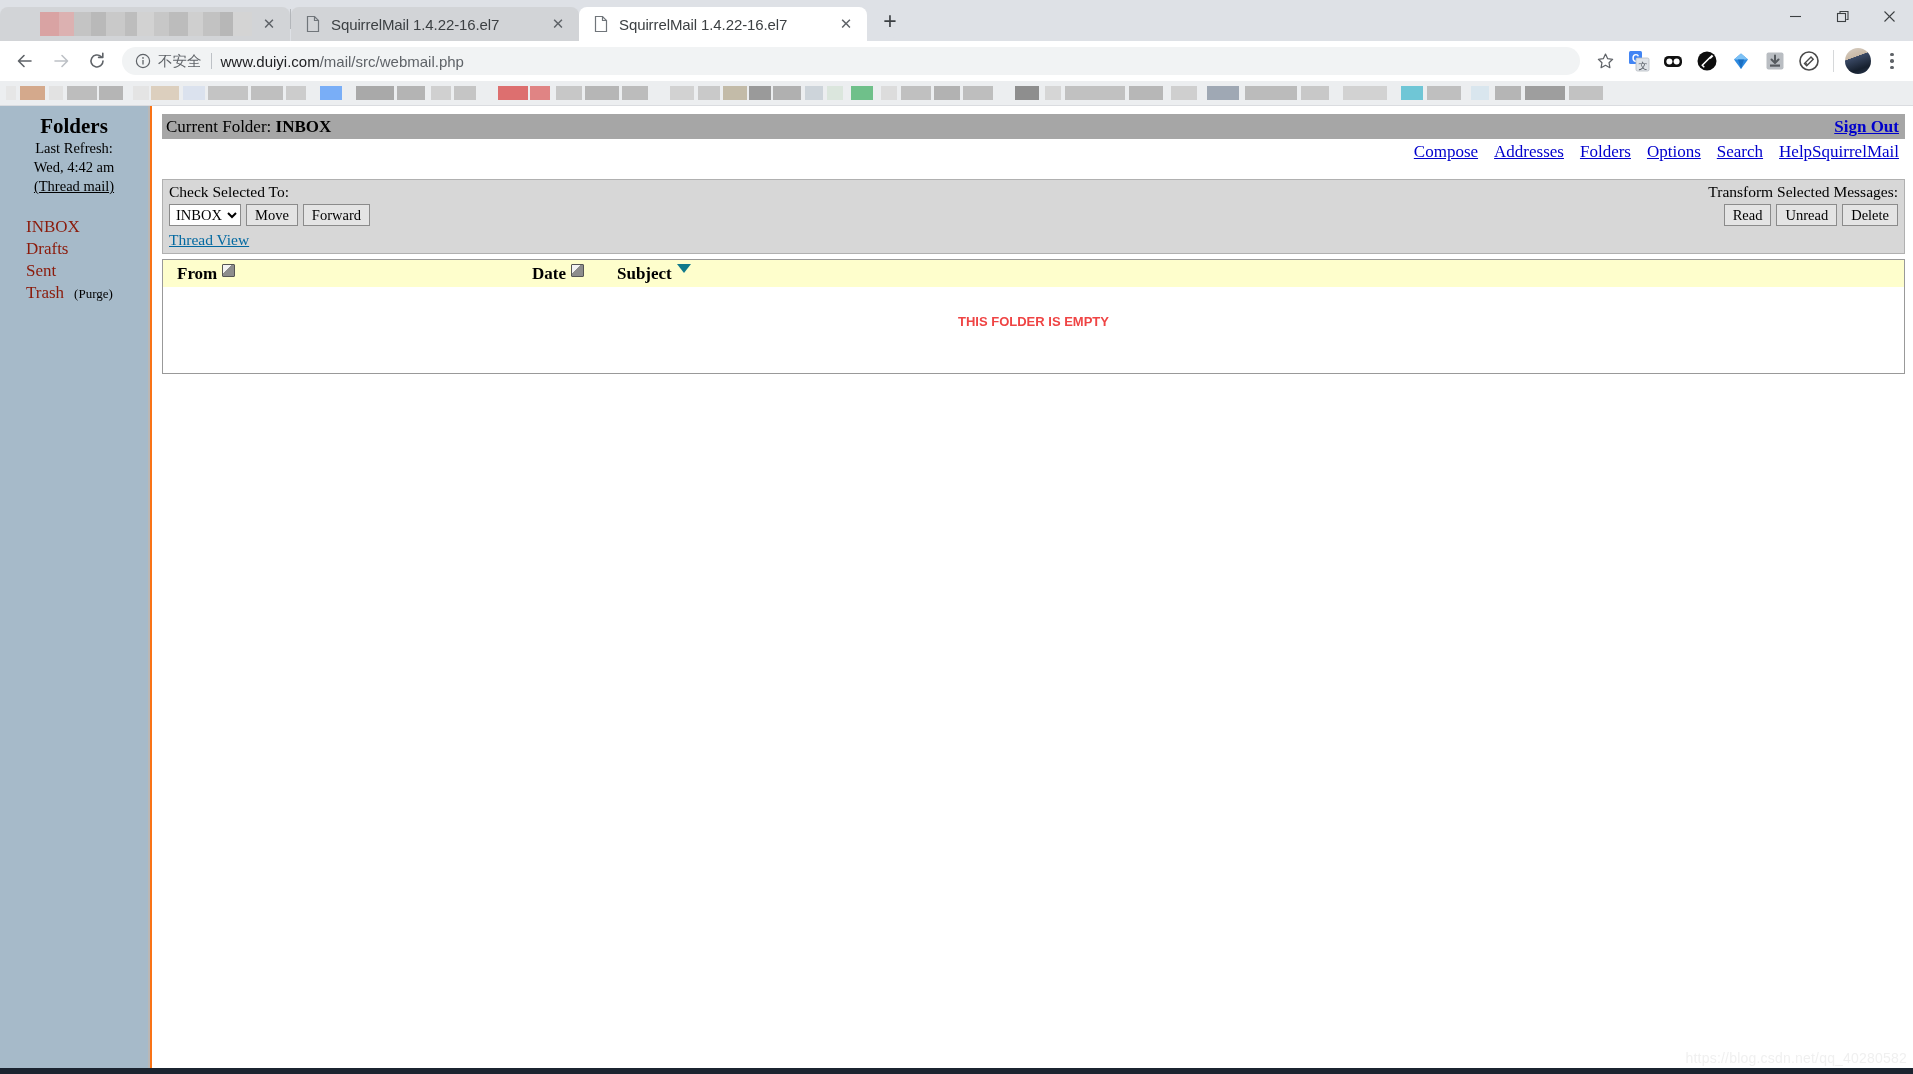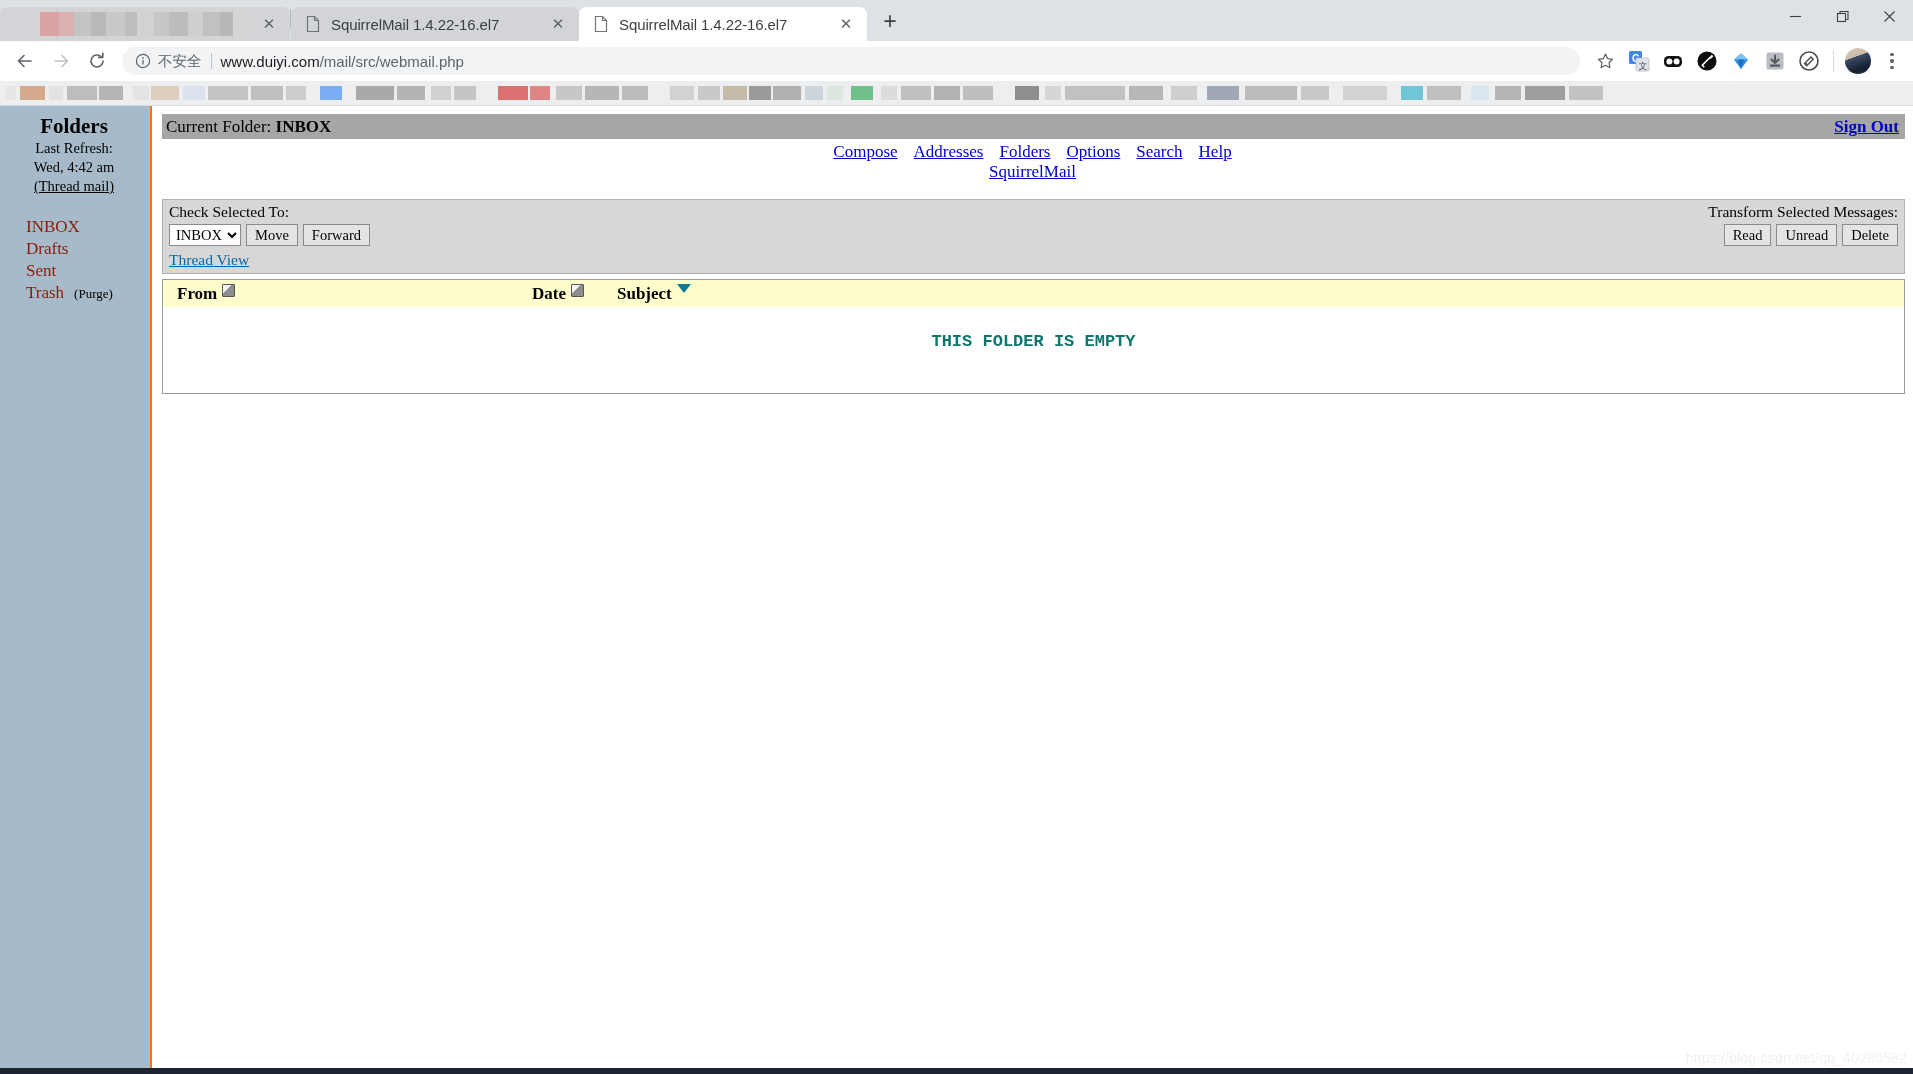--- a/index.html
+++ b/index.html
@@ -313,21 +313,20 @@
     font-family: "Liberation Serif", serif;
   }
 
   .sm-menu-row {
     display: flex;
     align-items: center;
     justify-content: flex-end;
     padding: 3px 6px 0 4px;
     box-sizing: border-box;
     font-family: "Liberation Serif", serif;
-    flex-direction: column;
   }
   .sm-menu-links { display:flex; gap: 16px; }
   .sm-menu-links a, .sm-brand {
     color: #0000cc;
     text-decoration: underline;
     font-size: 17px;
     font-family: "Liberation Serif", serif;
   }
 
   .sm-toolbar {
@@ -428,23 +427,23 @@
   .msg-empty-row {
     height: 58px;
     display: flex;
     align-items: center;
     justify-content: center;
     padding-top: 10px;
     box-sizing: border-box;
   }
   .msg-empty-text {
     font-weight: bold;
-    font-size: 17px;
-    color: #0f766e;
-    font-family: Liberation Mono, monospace;
+    font-size: 13px;
+    color: #ef4444;
+    font-family: Liberation Sans, sans-serif;
   }
   .msg-bottom-pad { height: 28px; }
 
   
   #watermark {
     position: absolute;
     right: 6px;
     bottom: 8px;
     font-size: 14px;
     color: #f0f0f0;

